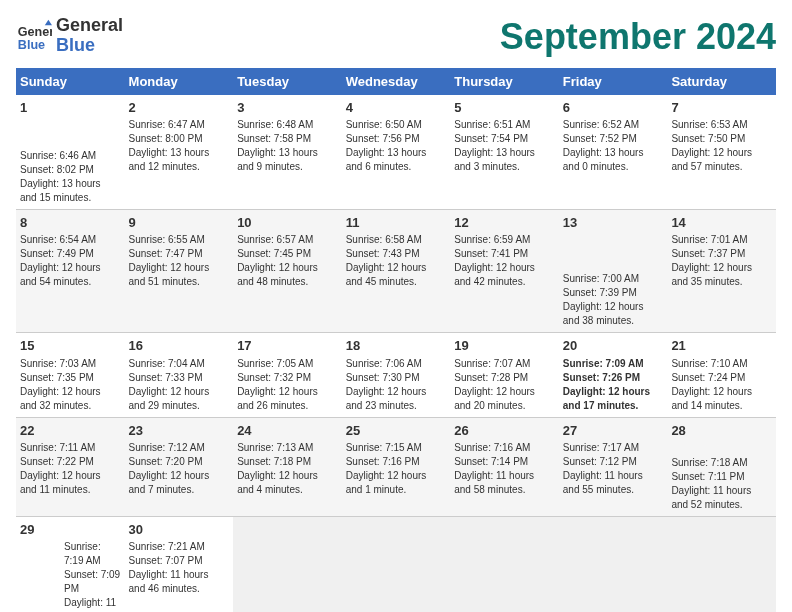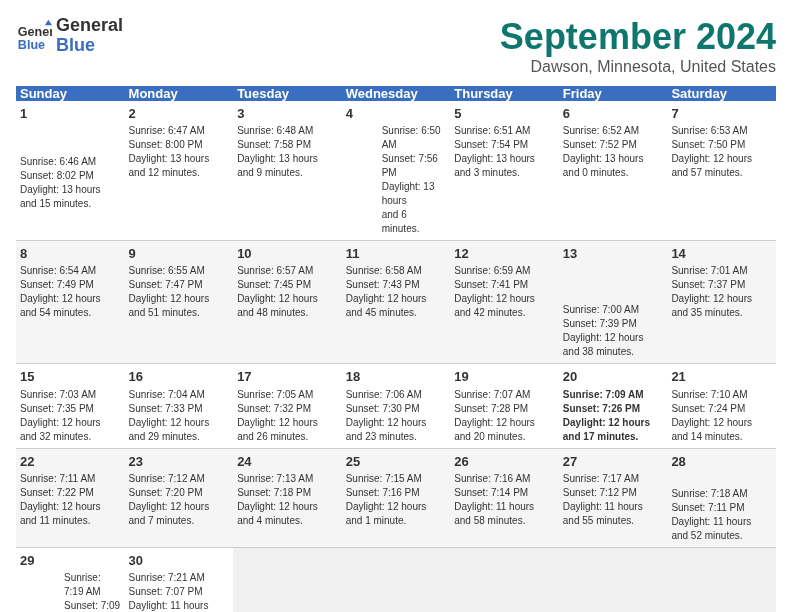--- a/index.html
+++ b/index.html
@@ -47,21 +47,21 @@
       color: #555;
     }
     table {
       width: 100%;
       border-collapse: collapse;
       font-size: 11px;
     }
     thead th {
       background-color: #3a6ec0;
       color: #fff;
-      padding: 0 4px;
+      padding: 6px 4px;
       text-align: left;
       font-size: 13px;
       font-weight: bold;
     }
     tbody tr {
       border-bottom: 1px solid #ccc;
     }
     tbody tr:nth-child(even) {
       background: #f5f5f5;
     }
@@ -99,21 +99,20 @@
       <text x="2" y="34" font-size="14" font-weight="bold" fill="#3a6ec0">Blue</text>
       <polygon points="32,8 40,8 36,2" fill="#3a6ec0"></polygon>
     </svg>
     <div class="logo-text">
       <span>General</span>
       <span style="color:#3a6ec0;">Blue</span>
     </div>
   </div>
   <div class="title-area">
     <div class="month-title">September 2024</div>
-    <div class="location-title">Dawson, Minnesota, United States</div>
   </div>
 </div>
 
 <table>
   <thead>
     <tr>
     <th>Sunday</th>
         <th>Monday</th>
         <th>Tuesday</th>
         <th>Wednesday</th>
@@ -140,21 +139,21 @@
         </td>
         <td>
           <span class="day-num">3</span>
           <div class="day-info" style="white-space: pre-line;">Sunrise: 6:48 AM
 Sunset: 7:58 PM
 Daylight: 13 hours
 and 9 minutes.</div>
         </td>
         <td>
           <span class="day-num">4</span>
-          <div class="day-info" style="white-space: pre-line; margin-left: 36px;">Sunrise: 6:50 AM
+          <div class="day-info" style="white-space: pre-line;">Sunrise: 6:50 AM
 Sunset: 7:56 PM
 Daylight: 13 hours
 and 6 minutes.</div>
         </td>
         <td>
           <span class="day-num">5</span>
           <div class="day-info" style="white-space: pre-line;">Sunrise: 6:51 AM
 Sunset: 7:54 PM
 Daylight: 13 hours
 and 3 minutes.</div>

